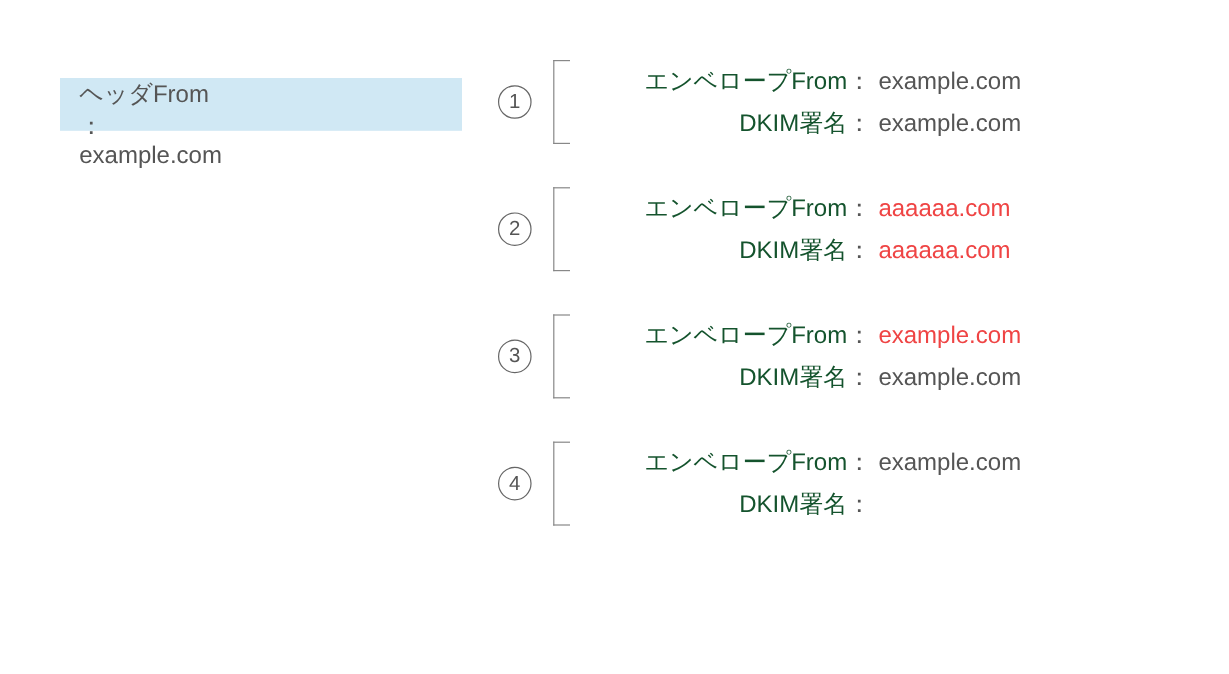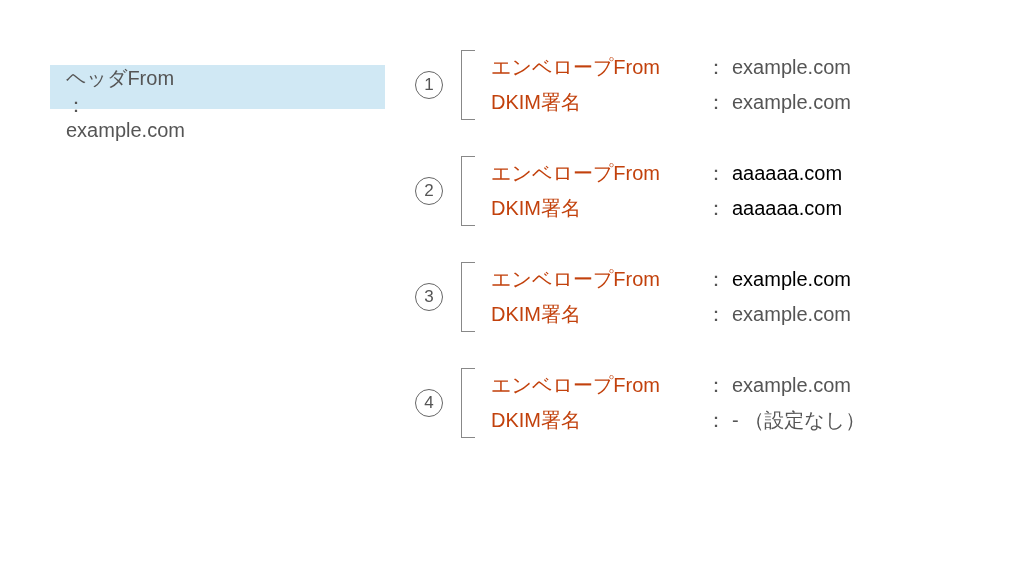--- a/index.html
+++ b/index.html
@@ -75,27 +75,28 @@
       flex-direction: column;
       gap: 8px;
       padding: 4px 0;
     }
     .field-row {
       display: flex;
       align-items: baseline;
     }
     .field-label {
       width: 215px;
-      color: #c2410c;
+      color: #14532d;
+      text-align: right;
     }
     .field-value {
       color: #555;
     }
     .field-value.mismatch {
-      color: #000000;
+      color: #ef4444;
     }
   </style>
 </head>
 <body>
 
 <div class="header-box">
   <span class="header-label">ヘッダFrom</span>
   <span class="colon">：</span>
   <span class="header-value">example.com</span>
 </div>
@@ -154,17 +155,16 @@
       <div class="bracket"></div>
       <div class="case-content">
         <div class="field-row">
           <span class="field-label">エンベロープFrom</span>
           <span class="colon">：</span>
           <span class="field-value">example.com</span>
         </div>
         <div class="field-row">
           <span class="field-label">DKIM署名</span>
           <span class="colon">：</span>
-          <span class="field-value"> - （設定なし）</span>
         </div>
       </div>
     </div>
   </div>
 
 </body></html>

